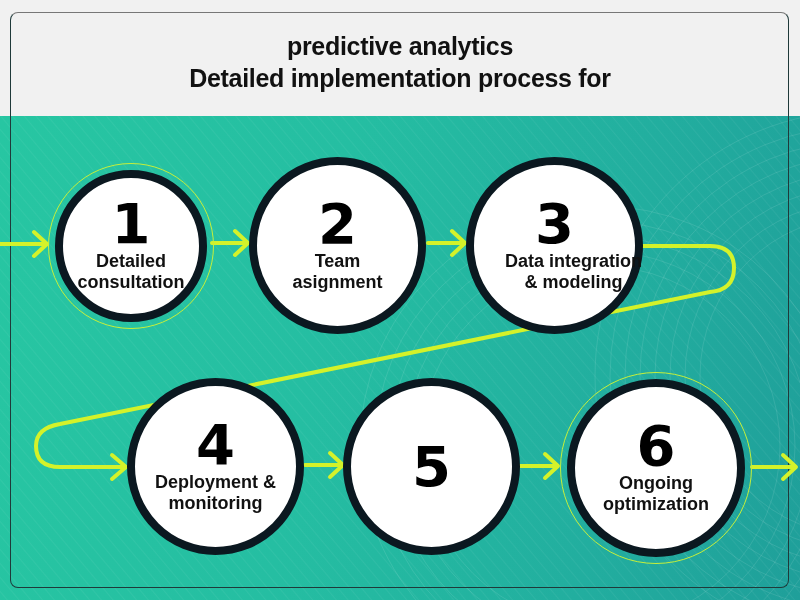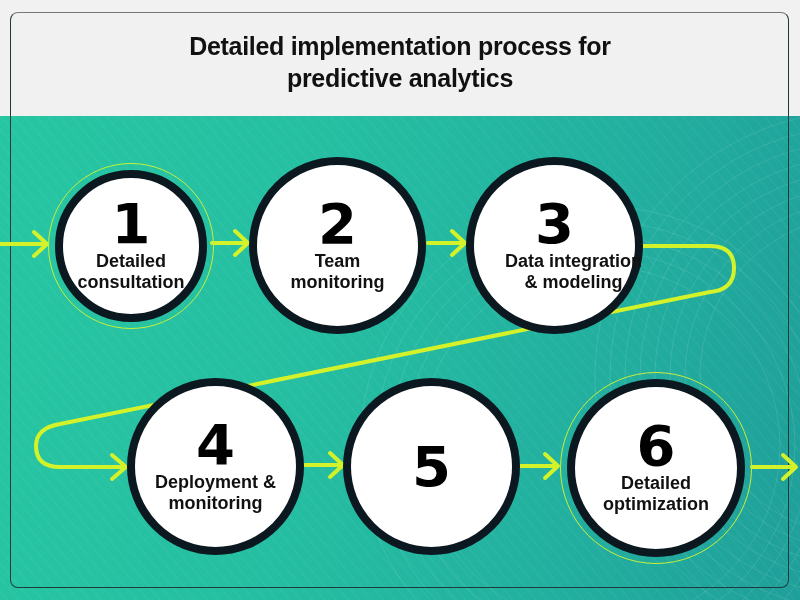--- a/index.html
+++ b/index.html
@@ -68,22 +68,22 @@
       <circle cx="600" cy="330" r="180"></circle>
       <circle cx="600" cy="330" r="195"></circle>
       <circle cx="600" cy="330" r="210"></circle>
       <circle cx="600" cy="330" r="225"></circle>
       <circle cx="600" cy="330" r="240"></circle>
     </g>
   </svg>
 </div>
 
 <div class="title">
+  <span>predictive analytics</span>
   <span>Detailed implementation process for</span>
-  <span>predictive analytics</span>
 </div>
 
 <div class="frame"></div>
 
 <svg class="flow" width="800" height="600">
   <g fill="none" stroke="#d4f22a" stroke-width="4" stroke-linecap="round" stroke-linejoin="round">
 
     <g>
       <line x1="0" y1="244" x2="46" y2="244"></line>
       <polyline points="34,232 47,244 34,256"></polyline>
@@ -124,33 +124,33 @@
 <div class="halo" style="left:48px; top:163px; width:166px; height:166px;"></div>
 <div class="halo" style="left:560px; top:372px; width:192px; height:192px;"></div>
 
 <div class="step" style="left:55px; top:170px; width:152px; height:152px;">
   <div class="num">1</div>
   <div class="label" style="width:110px;">Detailed consultation</div>
 </div>
 
 <div class="step" style="left:249px; top:157px; width:177px; height:177px;">
   <div class="num">2</div>
-  <div class="label" style="width:110px;">Team monitoring</div>
+  <div class="label" style="width:110px;">Team asignment</div>
 </div>
 
 <div class="step" style="left:466px; top:157px; width:177px; height:177px;">
   <div class="num">3</div>
   <div class="label" style="width:140px;margin-left:38px;">Data integration &amp; modeling</div>
 </div>
 
 <div class="step" style="left:127px; top:378px; width:177px; height:177px;">
   <div class="num">4</div>
   <div class="label" style="width:145px;">Deployment &amp; monitoring</div>
 </div>
 
 <div class="step" style="left:343px; top:378px; width:177px; height:177px;">
   <div class="num">5</div>
 </div>
 
 <div class="step" style="left:567px; top:379px; width:178px; height:178px;">
   <div class="num">6</div>
-  <div class="label" style="width:130px;">Detailed optimization</div>
+  <div class="label" style="width:130px;">Ongoing optimization</div>
 </div>
 
 </body></html>

